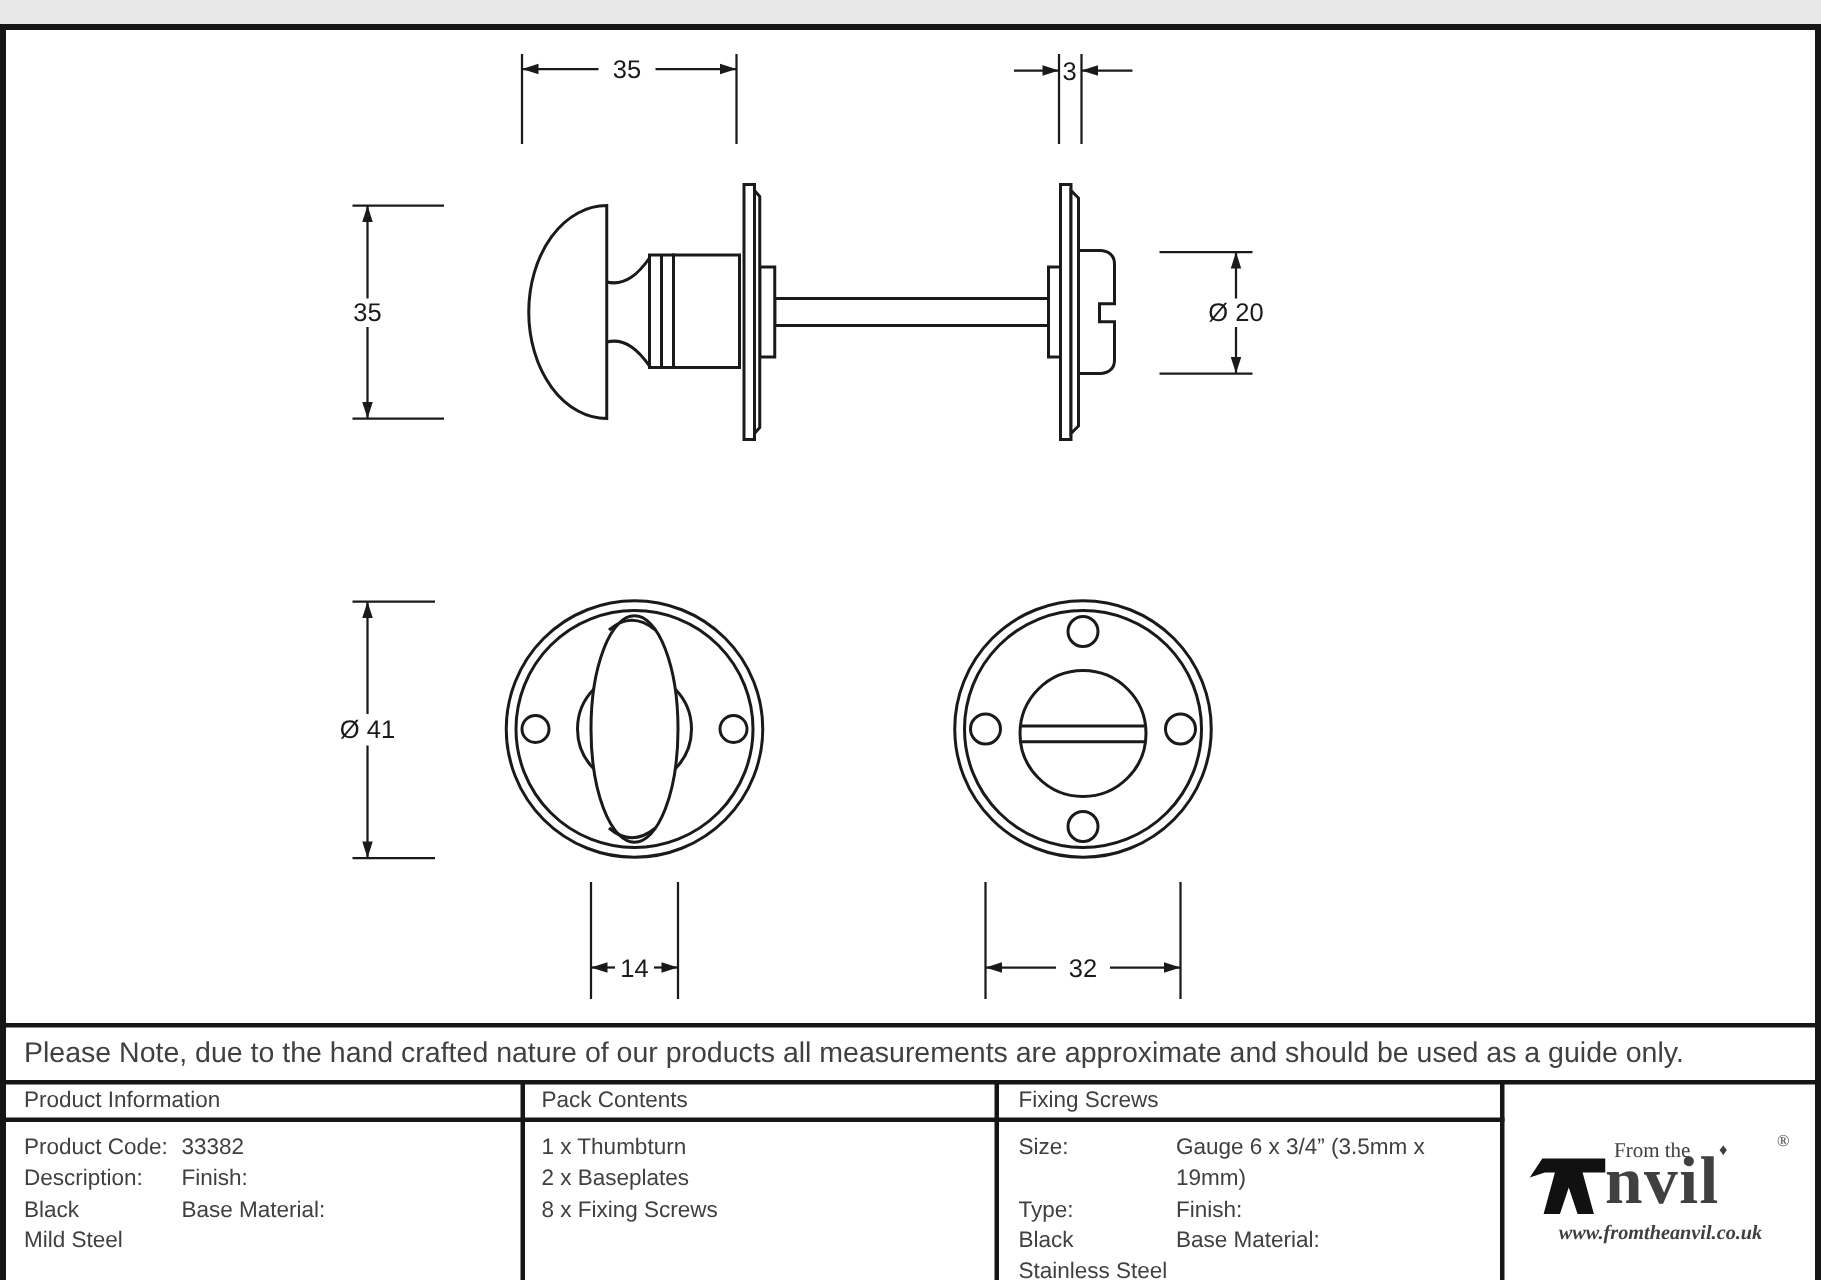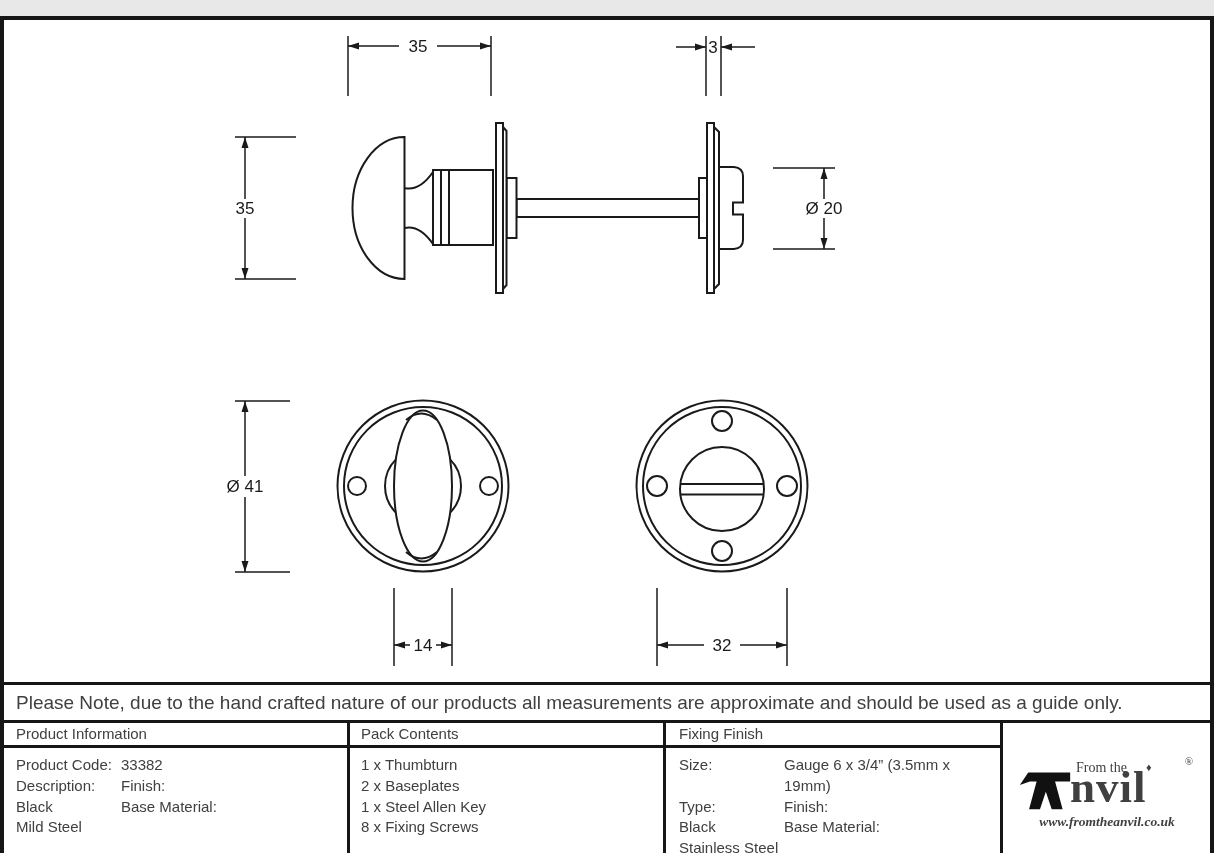--- a/index.html
+++ b/index.html
@@ -177,25 +177,24 @@
     <span>Finish:</span>
     <span>Black</span>
     <span>Base Material:</span>
     <span>Mild Steel</span>
   </div>
 
   <div class="cell-header" style="left:361px;">Pack Contents</div>
   <div class="list" style="left:361px; width:295px;">
     <div>1 x Thumbturn</div>
     <div>2 x Baseplates</div>
-    <div>1 x Steel Allen Key</div>
     <div>8 x Fixing Screws</div>
   </div>
 
-  <div class="cell-header" style="left:679px;">Fixing Finish</div>
+  <div class="cell-header" style="left:679px;">Fixing Screws</div>
   <div class="kv" style="left:679px; width:315px;">
     <span>Size:</span>
     <span>Gauge 6 x 3/4” (3.5mm x 19mm)</span>
     <span>Type:</span>
     <span>Finish:</span>
     <span>Black</span>
     <span>Base Material:</span>
     <span>Stainless Steel</span>
   </div>
 

